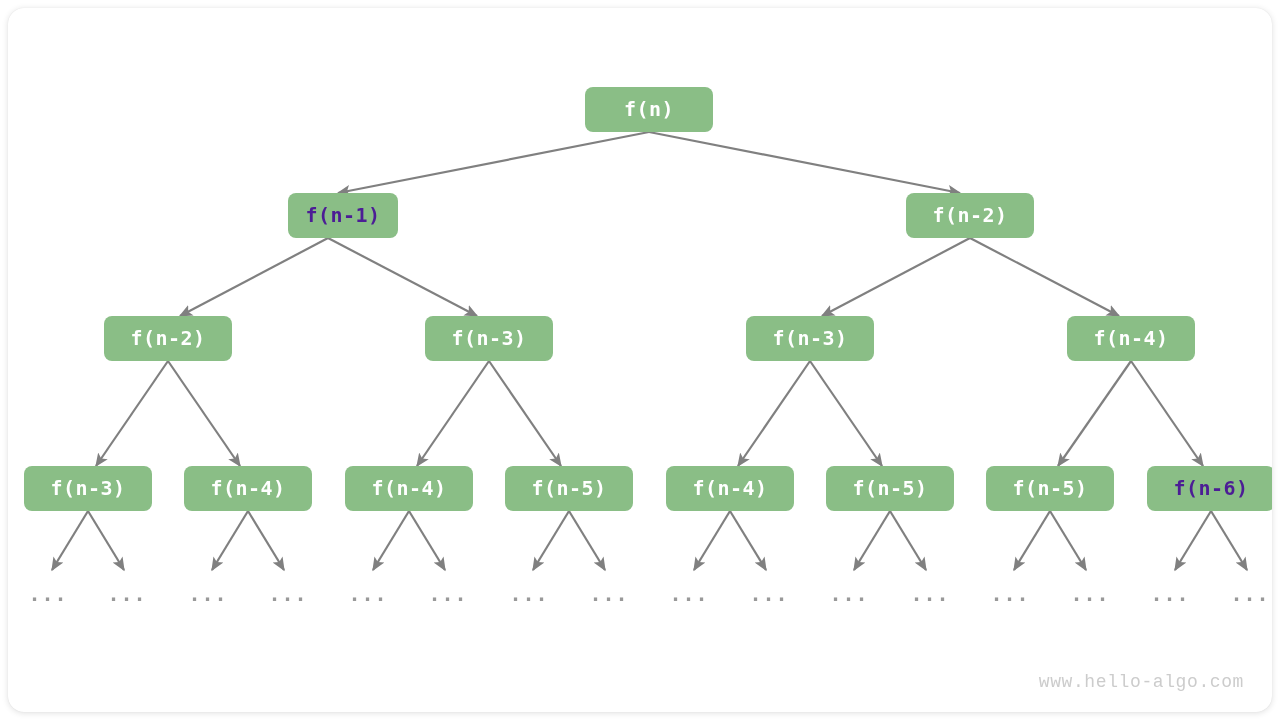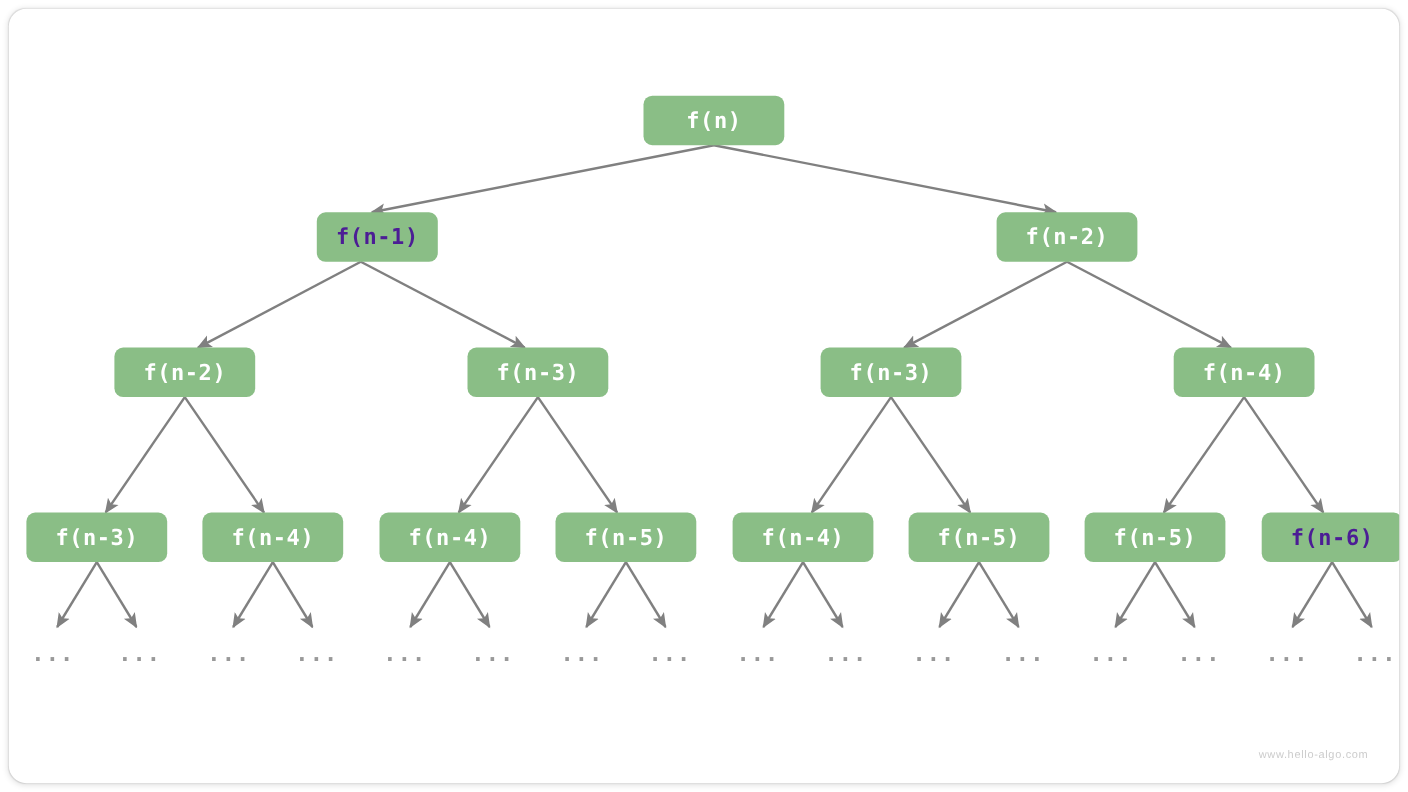--- a/index.html
+++ b/index.html
@@ -66,22 +66,22 @@
     letter-spacing: 1px;
     transform: translate(-50%, -50%);
     white-space: nowrap;
   }
 
   #watermark {
     position: absolute;
     right: 28px;
     bottom: 20px;
     color: #cccccc;
-    font-family: Liberation Sans, sans-serif;
-    font-size: 10px;
+    font-family: Liberation Mono, monospace;
+    font-size: 18px;
     letter-spacing: 0.6px;
     white-space: nowrap;
     margin-top: 16px;
   }
 </style>
 </head>
 <body>
 
 <div id="canvas">
   <div id="card">

